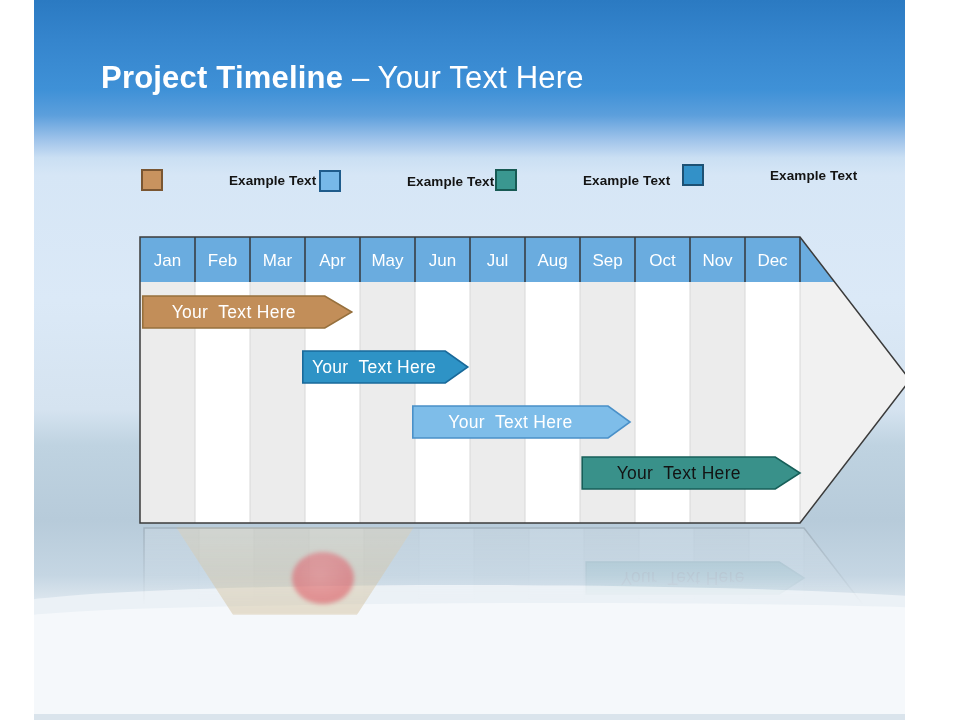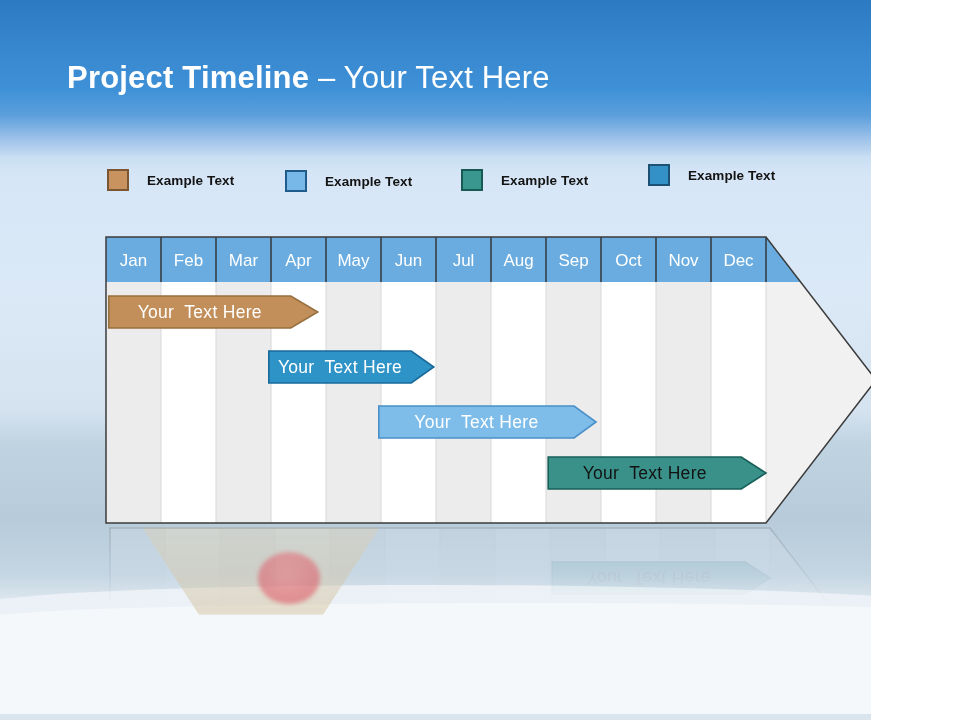--- a/index.html
+++ b/index.html
@@ -4,39 +4,40 @@
 <style>
   html,body{margin:0;padding:0;}
   .slide{
     position:relative;width:871px;height:720px;overflow:hidden;
     font-family:"Liberation Sans","DejaVu Sans",sans-serif;
     background:linear-gradient(180deg,
       #2b7ac2 0%, #3585cd 5.6%, #3f91d7 12.5%, #5c9fdc 16%,
       #9fc3ea 19.4%, #cadff3 21.9%, #d6e6f6 24.3%, #dbe9f7 41.7%,
       #d5e3f0 56.9%, #bfd3e1 61.8%, #b7cbda 72.2%, #c5d6e3 79.9%,
       #dce6ee 83.3%, #eef3f7 86.1%, #f8fafb 100%);
+    margin-left:34px;
   }
   .sand1{position:absolute;left:-30px;top:585px;width:1020px;height:135px;
     background:#ebf1f6;border-radius:45% 55% 0 0 / 22px 28px;}
   .sand2{position:absolute;left:-20px;top:603px;width:1000px;height:117px;
     background:#f5f8fb;border-radius:55% 45% 0 0 / 16px 12px;}
   .bottom-strip{position:absolute;left:0;bottom:0;width:960px;height:6px;
     background:#cfdbe5;opacity:.7;}
   .basket{position:absolute;left:142px;top:527px;width:238px;height:88px;
     background:linear-gradient(180deg,#dcccab,#cdb78e);
     clip-path:polygon(0% 0%,100% 0%,76% 100%,24% 100%);
     opacity:.42;filter:blur(1px);}
   .flower{position:absolute;left:258px;top:552px;width:62px;height:52px;
     background:radial-gradient(circle at 45% 45%,#ea5e6c,#d83344);
     border-radius:50%;opacity:.5;filter:blur(2px);}
   .title{position:absolute;left:67px;top:60px;color:#ffffff;font-size:31px;
     letter-spacing:.2px;white-space:nowrap;}
   .title b{font-weight:700;}
   .title span.rest{font-weight:400;}
-  .legend-item{position:absolute;display:flex;align-items:center;}
+  .legend-item{position:absolute;display:flex;align-items:center;gap:48px;}
   .legend-item .sq{width:22px;height:22px;border:2px solid #555;box-sizing:border-box;}
   .legend-item .lbl{margin-left:18px;font-size:13.5px;font-weight:700;color:#141414;
     letter-spacing:.1px;white-space:nowrap;}
   .legend-item:nth-child(1){left:107px;top:169px;}
   .legend-item:nth-child(2){left:285px;top:170px;}
   .legend-item:nth-child(3){left:461px;top:169px;}
   .legend-item:nth-child(4){left:648px;top:164px;}
   .timeline{position:absolute;left:104px;top:235px;width:785px;height:292px;}
   .reflection{position:absolute;left:108px;top:524px;width:785px;height:96px;
     opacity:.20;overflow:hidden;pointer-events:none;

